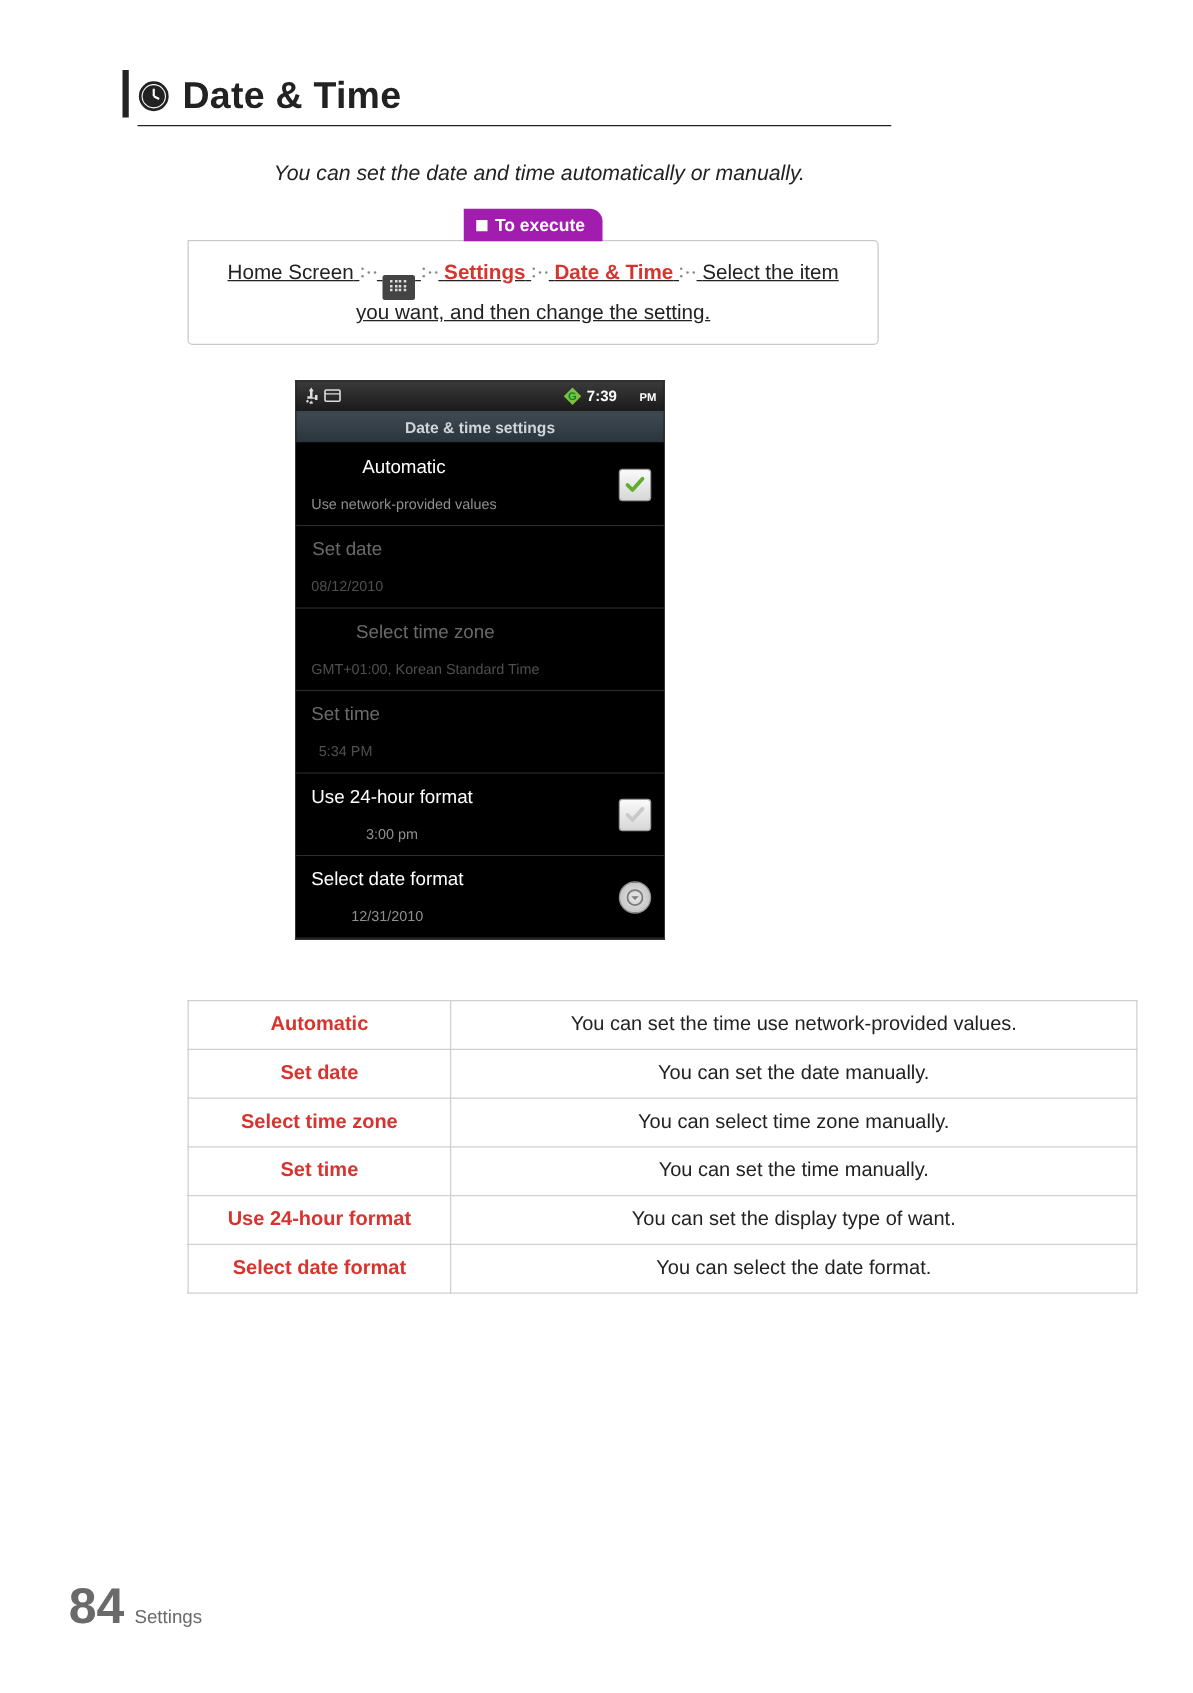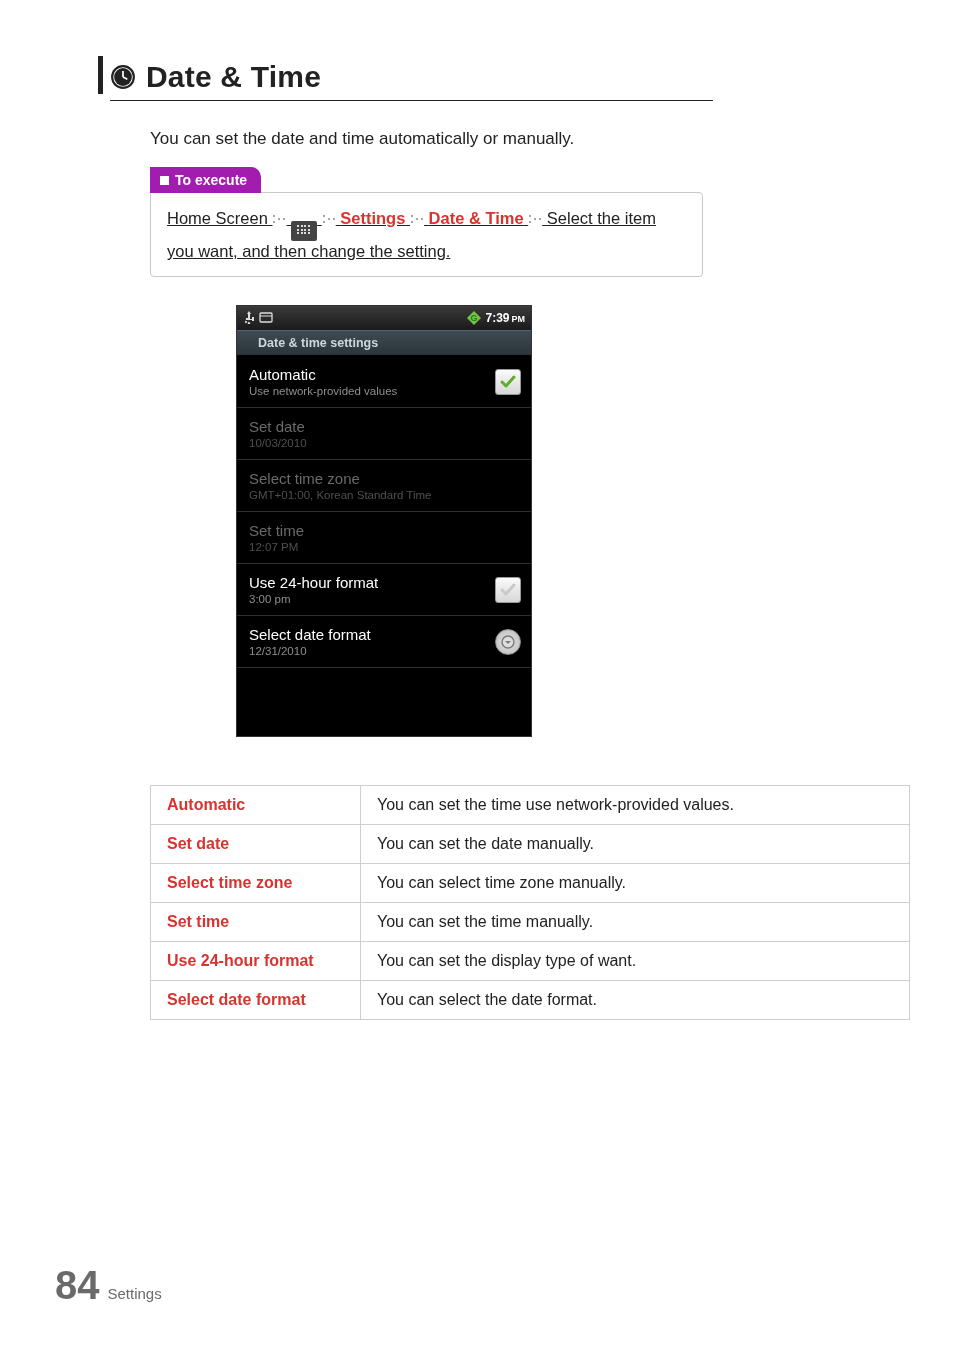--- a/index.html
+++ b/index.html
@@ -1,51 +1,51 @@
 <!DOCTYPE html>
 <html><head>
 <meta charset="utf-8">
 <style>
   * { box-sizing: border-box; margin: 0; padding: 0; }
   html, body { width: 954px; height: 1354px; background: #fff; font-family: "Myriad Pro", "Segoe UI", Arial, sans-serif; color: #222; }
-  .page { position: relative; width: 768px; height: 1354px; padding: 60px 55px 40px 55px; }
+  .page { position: relative; width: 768px; height: 1354px; padding: 60px 55px 40px 55px; text-align: center; }
 
   
   .title-block { position: relative; margin-left: 55px; }
   .title-block .vbar { position: absolute; left: -12px; top: -4px; width: 5px; height: 38px; background: #222; }
   .title-row { display: flex; align-items: center; gap: 10px; border-bottom: 1.5px solid #222; padding-bottom: 6px; padding-left: 0; }
   .title-icon { width: 26px; height: 26px; }
   .title-text { font-size: 30px; font-weight: 700; letter-spacing: 0.2px; }
 
-  .intro { margin: 28px 0 18px 95px; font-size: 17px; }
+  .intro { margin: 28px 0 18px 95px; font-size: 17px; font-style: italic; }
 
   
   .exec-wrap { margin-left: 95px; margin-right: 10px; }
   .exec-tab { display: inline-flex; align-items: center; gap: 6px; background: #a21caf; color: #fff; font-size: 14px; font-weight: 600; padding: 5px 14px 5px 10px; border-top-right-radius: 10px; border-bottom-right-radius: 0; position: relative; }
   .exec-tab::after { content: ""; position: absolute; right: -12px; top: 0; width: 0; height: 0; }
   .exec-tab .sq { width: 9px; height: 9px; background: #fff; display: inline-block; }
   .exec-body { border: 1px solid #c9c9c9; border-top: 1px solid #c9c9c9; padding: 12px 16px; font-size: 16.5px; line-height: 1.6; border-radius: 0 4px 4px 4px; margin-top: -1px; text-decoration: underline; }
   .exec-body .red { color: #d8342f; font-weight: 600; }
   .crumb-sep { display: inline-block; width: 14px; height: 12px; position: relative; top: 1px; }
   .crumb-sep svg { width: 14px; height: 12px; }
   .apps-chip { display: inline-flex; align-items: center; justify-content: center; width: 26px; height: 20px; background: #444; border-radius: 2px; position: relative; top: 3px; }
   .apps-chip .dots { width: 14px; height: 12px; display: grid; grid-template-columns: repeat(4, 2px); grid-template-rows: repeat(3, 2px); gap: 1.5px; }
   .apps-chip .dots span { background: #ddd; width: 2px; height: 2px; }
 
   
   .phone { width: 296px; margin: 28px auto 0 auto; background: #000; border: 1px solid #333; }
   .statusbar { height: 24px; background: linear-gradient(#3a3a3a,#1a1a1a); display: flex; align-items: center; justify-content: space-between; padding: 0 6px; color: #fff; font-size: 12px; font-weight: 700; }
   .statusbar .left-icons, .statusbar .right-icons { display: flex; align-items: center; gap: 4px; }
   .statusbar .g-badge { width: 14px; height: 14px; }
-  .statusbar .clock { display: flex; align-items: baseline; gap: 2px; }
+  .statusbar .clock { display: flex; align-items: baseline; gap: 18px; }
   .statusbar .clock .pm { font-size: 9px; }
   .screen-title { background: linear-gradient(#3e4a52,#2a343b); color: #cfd6db; font-size: 12.5px; font-weight: 600; padding: 5px 21px; border-top: 1px solid #586069; border-bottom: 1px solid #000; }
   .row { display: flex; align-items: center; justify-content: space-between; padding: 10px 10px 10px 12px; border-bottom: 1px solid #2e2e2e; background: #000; }
   .row .labels .t { color: #fff; font-size: 15px; font-weight: 400; }
-  .row .labels .s { color: #8f8f8f; font-size: 11.5px; margin-top: 2px; }
+  .row .labels .s { color: #8f8f8f; font-size: 11.5px; margin-top: 16px; }
   .row.disabled .labels .t { color: #6a6a6a; }
   .row.disabled .labels .s { color: #4f4f4f; }
   .checkbox { width: 26px; height: 26px; border-radius: 3px; background: linear-gradient(#fafafa,#d7d7d7); border: 1px solid #9a9a9a; display: flex; align-items: center; justify-content: center; }
   .checkbox.off svg path { stroke: #c9c9c9; }
   .spinner { width: 26px; height: 26px; border-radius: 50%; background: radial-gradient(#e7e7e7,#b9b9b9); border: 1px solid #8f8f8f; display: flex; align-items: center; justify-content: center; }
   .phone-body { min-height: 380px; background:#000; }
 
   
   table.explain { width: 760px; margin: 48px 0 0 95px; border-collapse: collapse; font-size: 16px; }
   table.explain td { border: 1px solid #cfcfcf; padding: 10px 16px; vertical-align: middle; }
@@ -166,35 +166,35 @@
         <div class="checkbox">
           <svg width="18" height="18" viewBox="0 0 18 18">
               <path d="M3 9 L7 13 L15 4" fill="none" stroke="#5fae2e" stroke-width="3" stroke-linecap="round" stroke-linejoin="round"></path>
             </svg>
         </div>
       </div>
 
       <div class="row disabled">
         <div class="labels">
           <div class="t">Set date</div>
-          <div class="s">10/03/2010</div>
+          <div class="s">08/12/2010</div>
         </div>
       </div>
 
       <div class="row disabled">
         <div class="labels">
           <div class="t">Select time zone</div>
           <div class="s">GMT+01:00, Korean Standard Time</div>
         </div>
       </div>
 
       <div class="row disabled">
         <div class="labels">
           <div class="t">Set time</div>
-          <div class="s">12:07 PM</div>
+          <div class="s">5:34 PM</div>
         </div>
       </div>
 
       <div class="row">
         <div class="labels">
           <div class="t">Use 24-hour format</div>
           <div class="s">3:00 pm</div>
         </div>
         <div class="checkbox off">
           <svg width="18" height="18" viewBox="0 0 18 18">

